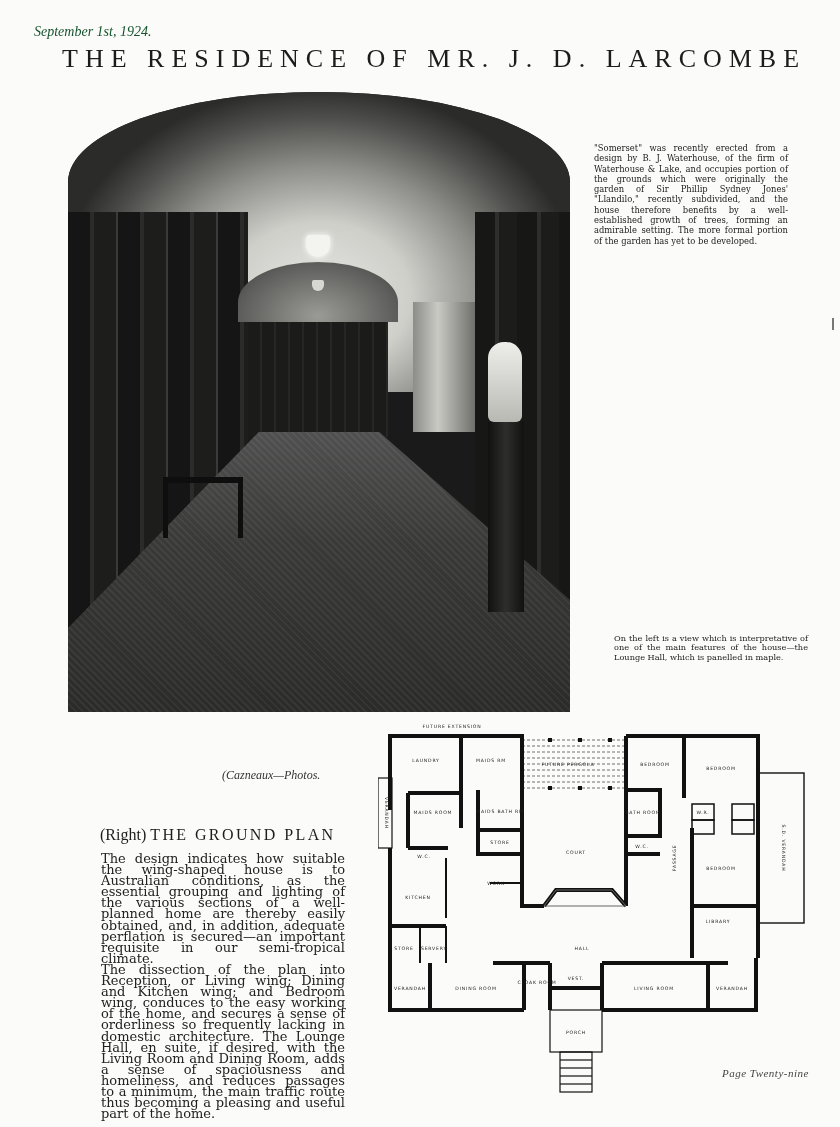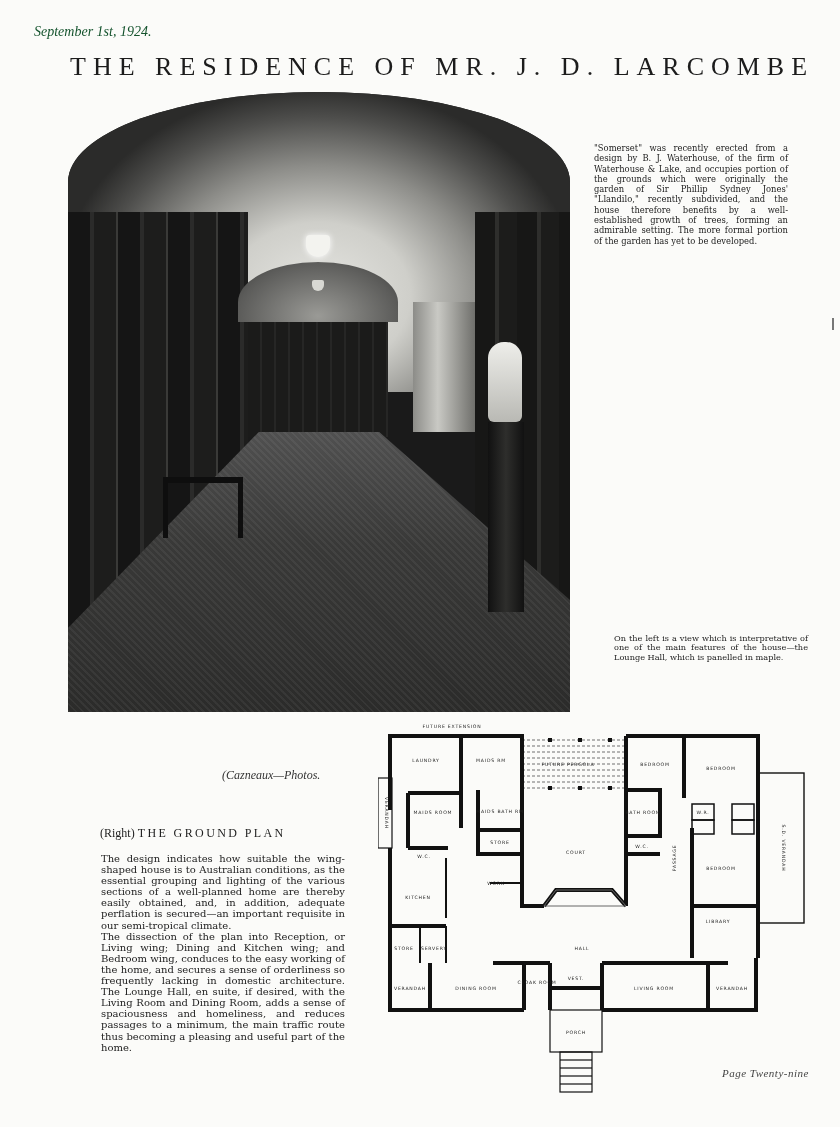--- a/index.html
+++ b/index.html
@@ -66,38 +66,38 @@
     position:absolute; left:222px; top:768px; font-style:italic; font-size:12px; font-family:"Liberation Serif", serif; color:#333;
   }
   .intro {
     position:absolute; left:594px; top:143px; width:194px; font-size:8.4px; line-height:10.3px; text-align:justify;
     font-family:"DejaVu Serif", serif; color:#222;
   }
   .note {
     position:absolute; left:596px; top:634px; width:194px; font-size:8.2px; line-height:9.4px; text-align:justify; color:#222;margin-left:18px;
   }
   .gp-head {
-    position:absolute; left:100px; top:826px; font-size:12px; font-family:"Liberation Serif", serif; color:#1d1d1d; white-space:nowrap;
+    position:absolute; left:100px; top:826px; font-size:16px; font-family:"Liberation Serif", serif; color:#1d1d1d; white-space:nowrap;
   }
   .gp-head .caps { letter-spacing:2.4px; }
   .gp-body {
-    position:absolute; left:101px; top:853px; width:244px; font-size:10px; line-height:11.1px; text-align:justify; color:#222;
+    position:absolute; left:101px; top:853px; width:244px; font-size:13px; line-height:11.1px; text-align:justify; color:#222;
   }
   .gp-body p { margin:0; }
   .plan { position:absolute; left:378px; top:718px; width:440px; height:385px; }
   .page-no {
     position:absolute; left:722px; top:1067px; font-style:italic; font-size:11px; font-family:"Liberation Serif", serif; color:#444; letter-spacing:0.5px;
   }
   .edge-mark { position:absolute; left:832px; top:318px; width:2px; height:12px; background:#777; }
 </style>
 </head>
 <body>
 
 <div class="date">September 1st, 1924.</div>
-<h1 class="title" style="margin:8px;">THE RESIDENCE OF MR. J. D. LARCOMBE</h1>
+<h1 class="title" style="margin:0;">THE RESIDENCE OF MR. J. D. LARCOMBE</h1>
 
 <div class="photo">
   <div class="ph-ceiling"></div>
   <div class="ph-wall-left"></div>
   <div class="ph-wall-right"></div>
   <div class="ph-back"></div>
   <div class="ph-arch2"></div>
   <div class="ph-lamp1"></div>
   <div class="ph-lamp2"></div>
   <div class="ph-door"></div>

